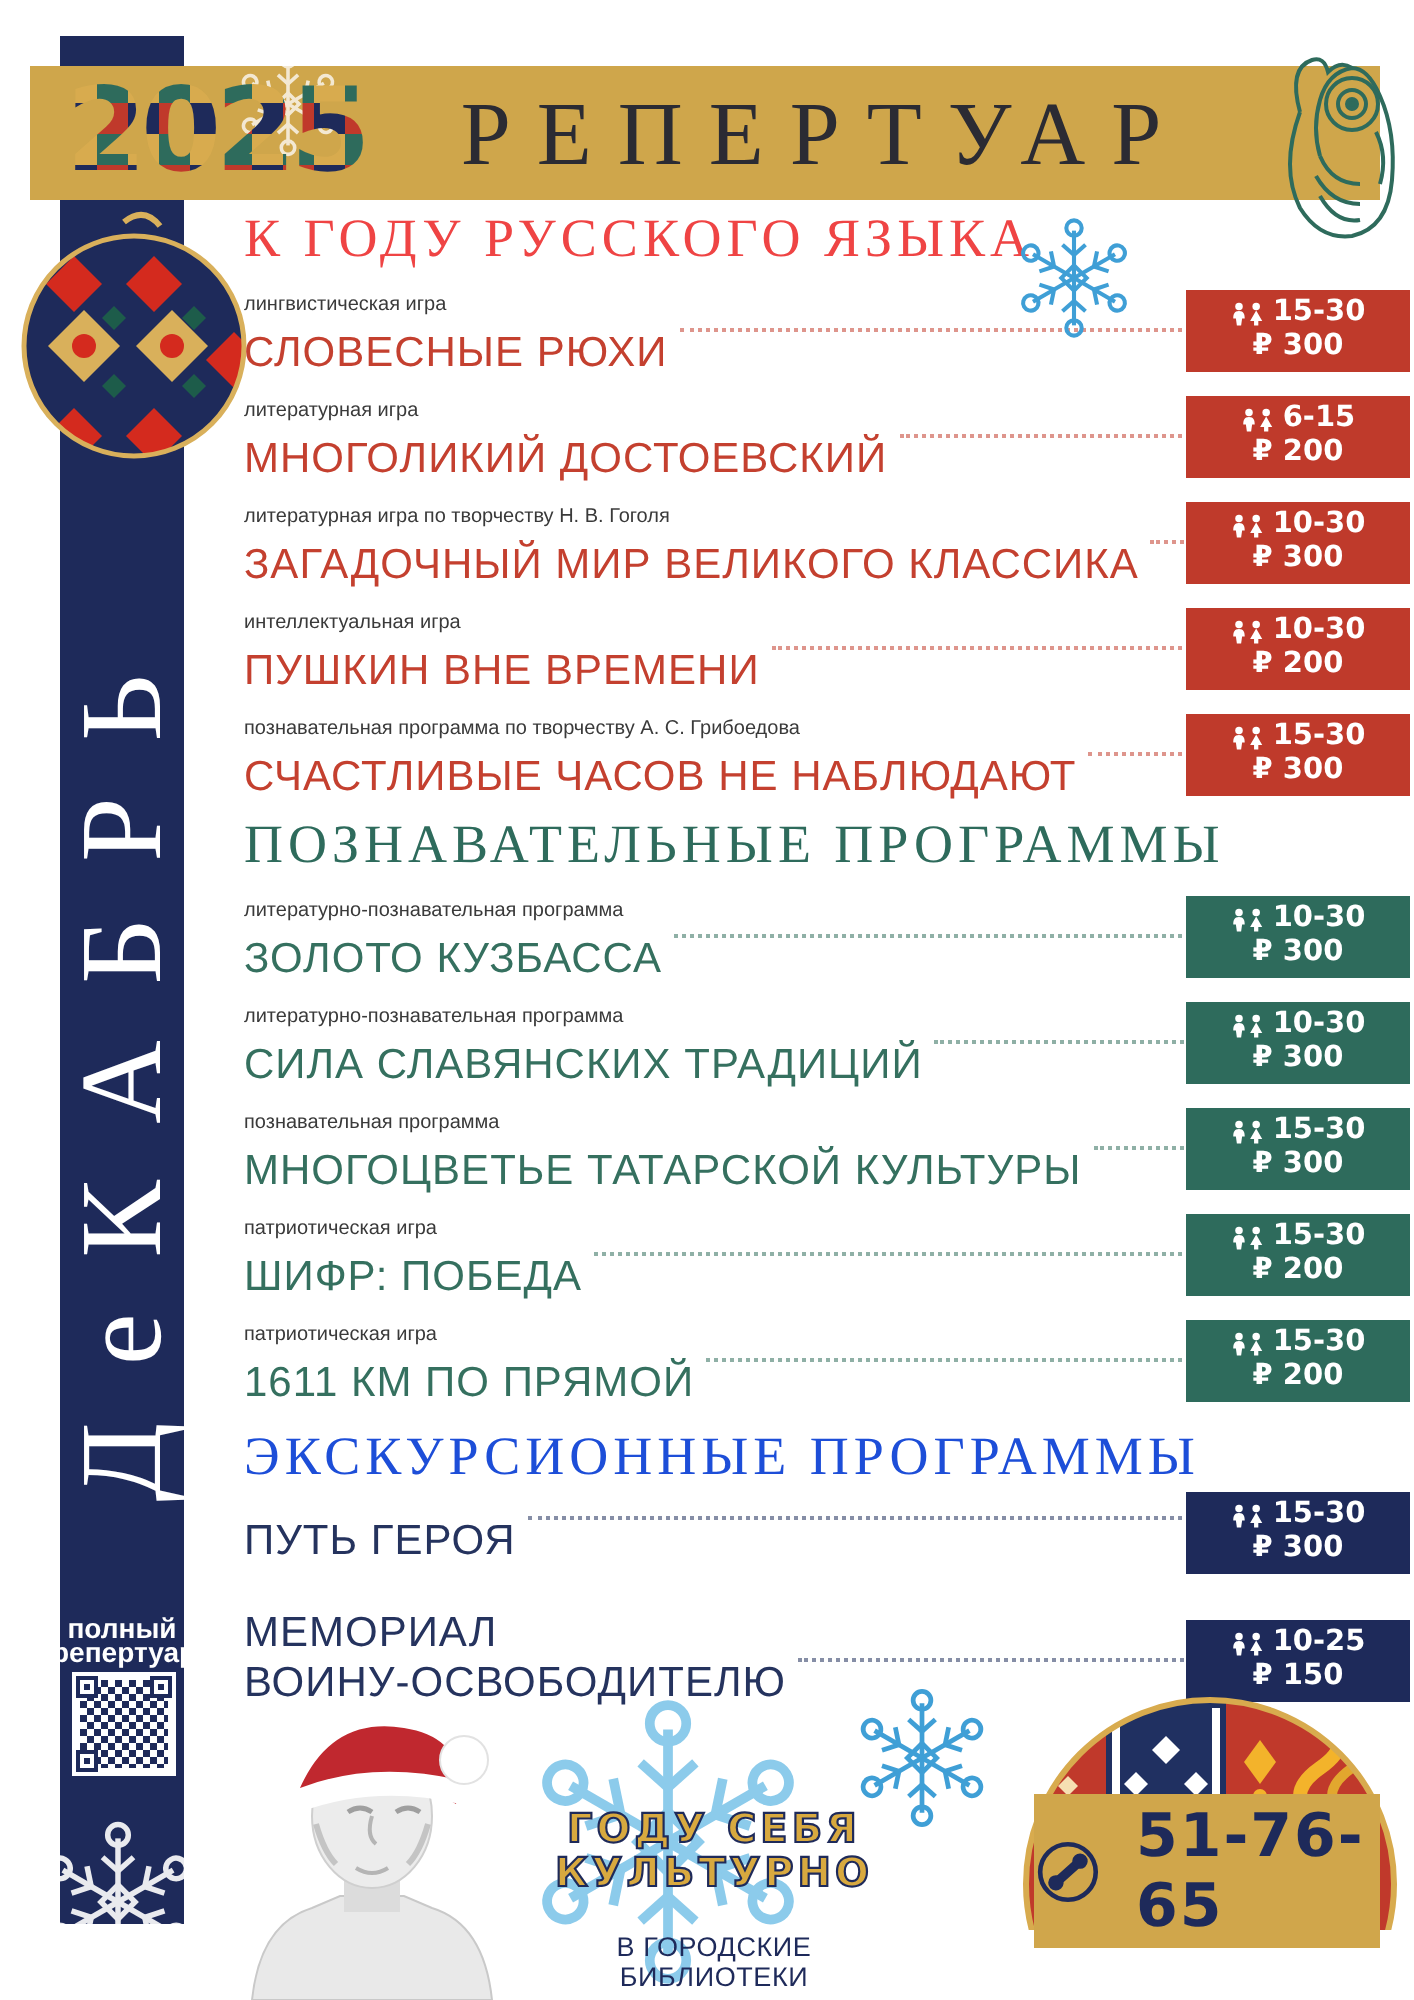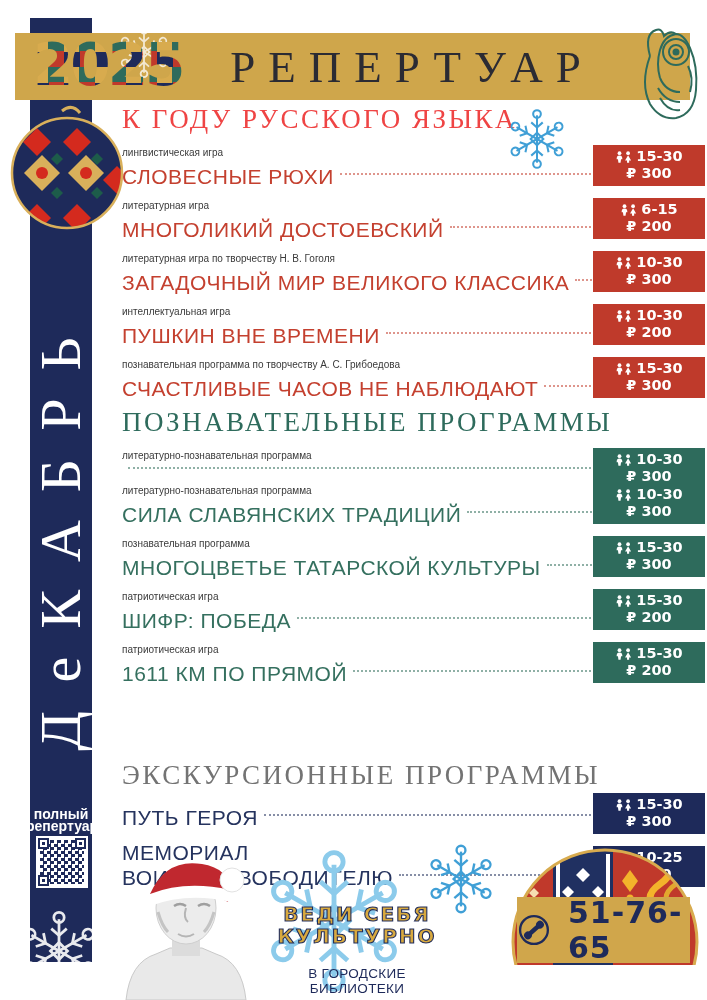--- a/index.html
+++ b/index.html
@@ -32,46 +32,46 @@
         letter-spacing:13px;color:#2b2b33;white-space:nowrap;}
 
   
   .sf{position:absolute;fill:none;}
 
   
   .section{position:absolute;left:122px;width:583px;}
   .sec1{top:103px;} .sec2{top:406px;} .sec3{top:712px;}
   .heading{font-family:"Liberation Serif",serif;font-size:27px;line-height:32px;
            letter-spacing:2.5px;margin:0 0 9px 0;white-space:nowrap;}
-  .h-red{color:#ef4444;} .h-green{color:#2e6b5c;} .h-navy{color:#737373;margin-top:47px;}
+  .h-red{color:#ef4444;} .h-green{color:#2e6b5c;} .h-navy{color:#1d4ed8;}
 
   .row{position:relative;padding-right:98px;margin-bottom:8px;}
   .sub{font-size:10px;line-height:18px;color:#3a3a3a;margin-bottom:2px;}
-  .tl{display:flex;align-items:center;}
+  .tl{display:flex;align-items:flex-start;}
   .t{font-size:21px;line-height:25px;letter-spacing:.5px;white-space:nowrap;}
   .leader{flex:1;border-bottom:2px dotted currentColor;opacity:.55;margin:0 4px 5px 6px;min-width:8px;}
   .c-red{color:#c4402f;} .c-green{color:#35705f;} .c-navy{color:#25335e;}
 
   .badge{position:absolute;right:0;top:1px;width:112px;box-sizing:border-box;
          padding:3px 3px 4px 3px;color:#fff;text-align:center;
          font-family:"DejaVu Sans",sans-serif;font-weight:bold;font-size:14.5px;line-height:17px;}
   .b-red{background:#bf3a2b;} .b-green{background:#2e6b5c;} .b-navy{background:#1e2a5a;}
   .aud{display:flex;justify-content:center;align-items:center;gap:3px;}
   .ppl{width:18px;height:12px;}
 
   .row-noSub .badge{top:-12px;}
   .row-twoLine .badge{top:6px;}
 
   
   .logo{position:absolute;left:262px;top:903px;width:190px;text-align:center;}
   .logo-l{font-family:"DejaVu Sans",sans-serif;font-weight:800;font-size:20px;line-height:22px;
           letter-spacing:2px;color:#d8a93f;-webkit-text-stroke:1.1px #1e2a5a;}
   .logo-sub{margin-top:19px;font-size:13.5px;font-weight:normal;color:#1e2a5a;letter-spacing:.3px;}
 
-  .phone-plate{position:absolute;left:517px;top:897px;width:173px;height:66px;background:#d0a64b;
+  .phone-plate{position:absolute;left:517px;top:897px;width:173px;height:77px;background:#d0a64b;
                display:flex;align-items:center;justify-content:center;gap:17px;}
   .phone-num{font-family:"DejaVu Sans",sans-serif;font-weight:800;font-size:30px;color:#1e2a5a;letter-spacing:1px;}
 
   .abs{position:absolute;}
 </style>
 </head>
 <body>
 
 <svg width="0" height="0" style="position:absolute">
   <defs>
@@ -291,20 +291,21 @@
   <svg class="sf" style="left:505px;top:107px;color:#3f9fd6" width="64" height="64">
       <use href="#sflake"></use>
     </svg>
 
   <div class="section sec2">
     <div class="heading h-green">ПОЗНАВАТЕЛЬНЫЕ ПРОГРАММЫ</div>
 
     <div class="row">
       <div class="sub">литературно-познавательная программа</div>
       <div class="tl c-green">
+          <span class="t">ЗОЛОТО КУЗБАССА</span>
           <span class="leader"></span>
         </div>
       <div class="badge b-green">
         <div class="aud">
             <svg class="ppl">
               <use href="#ppl"></use>
             </svg>
             <span>10-30</span>
           </div>
         <div class="price">₽ 300</div>
@@ -376,21 +377,21 @@
             <span>15-30</span>
           </div>
         <div class="price">₽ 200</div>
       </div>
     </div>
   </div>
 
   <div class="section sec3">
     <div class="heading h-navy">ЭКСКУРСИОННЫЕ ПРОГРАММЫ</div>
 
-    <div class="row row-noSub" style="margin-top:14px;margin-bottom:10px;">
+    <div class="row row-noSub" style="margin-top:14px;margin-bottom:21px;">
       <div class="tl c-navy">
           <span class="t">ПУТЬ ГЕРОЯ</span>
           <span class="leader"></span>
         </div>
       <div class="badge b-navy">
         <div class="aud">
             <svg class="ppl">
               <use href="#ppl"></use>
             </svg>
             <span>15-30</span>
@@ -432,21 +433,21 @@
   </svg>
 
   <svg class="sf" style="left:258px;top:845px;color:#8ccbeb" width="152" height="152">
       <use href="#sflake"></use>
     </svg>
   <svg class="sf" style="left:424px;top:842px;color:#3f9fd6" width="74" height="74">
       <use href="#sflake"></use>
     </svg>
 
   <div class="logo">
-    <div class="logo-l">ВЕДИ СЕБЯ</div>
+    <div class="logo-l">ГОДУ СЕБЯ</div>
     <div class="logo-l">КУЛЬТУРНО</div>
     <div class="logo-sub">В ГОРОДСКИЕ БИБЛИОТЕКИ</div>
   </div>
 
   <svg class="abs" style="left:500px;top:840px" width="207" height="125" viewBox="0 0 207 125">
     <defs>
         <clipPath id="ball2">
           <circle cx="105" cy="102" r="92"></circle>
         </clipPath>
       </defs>

